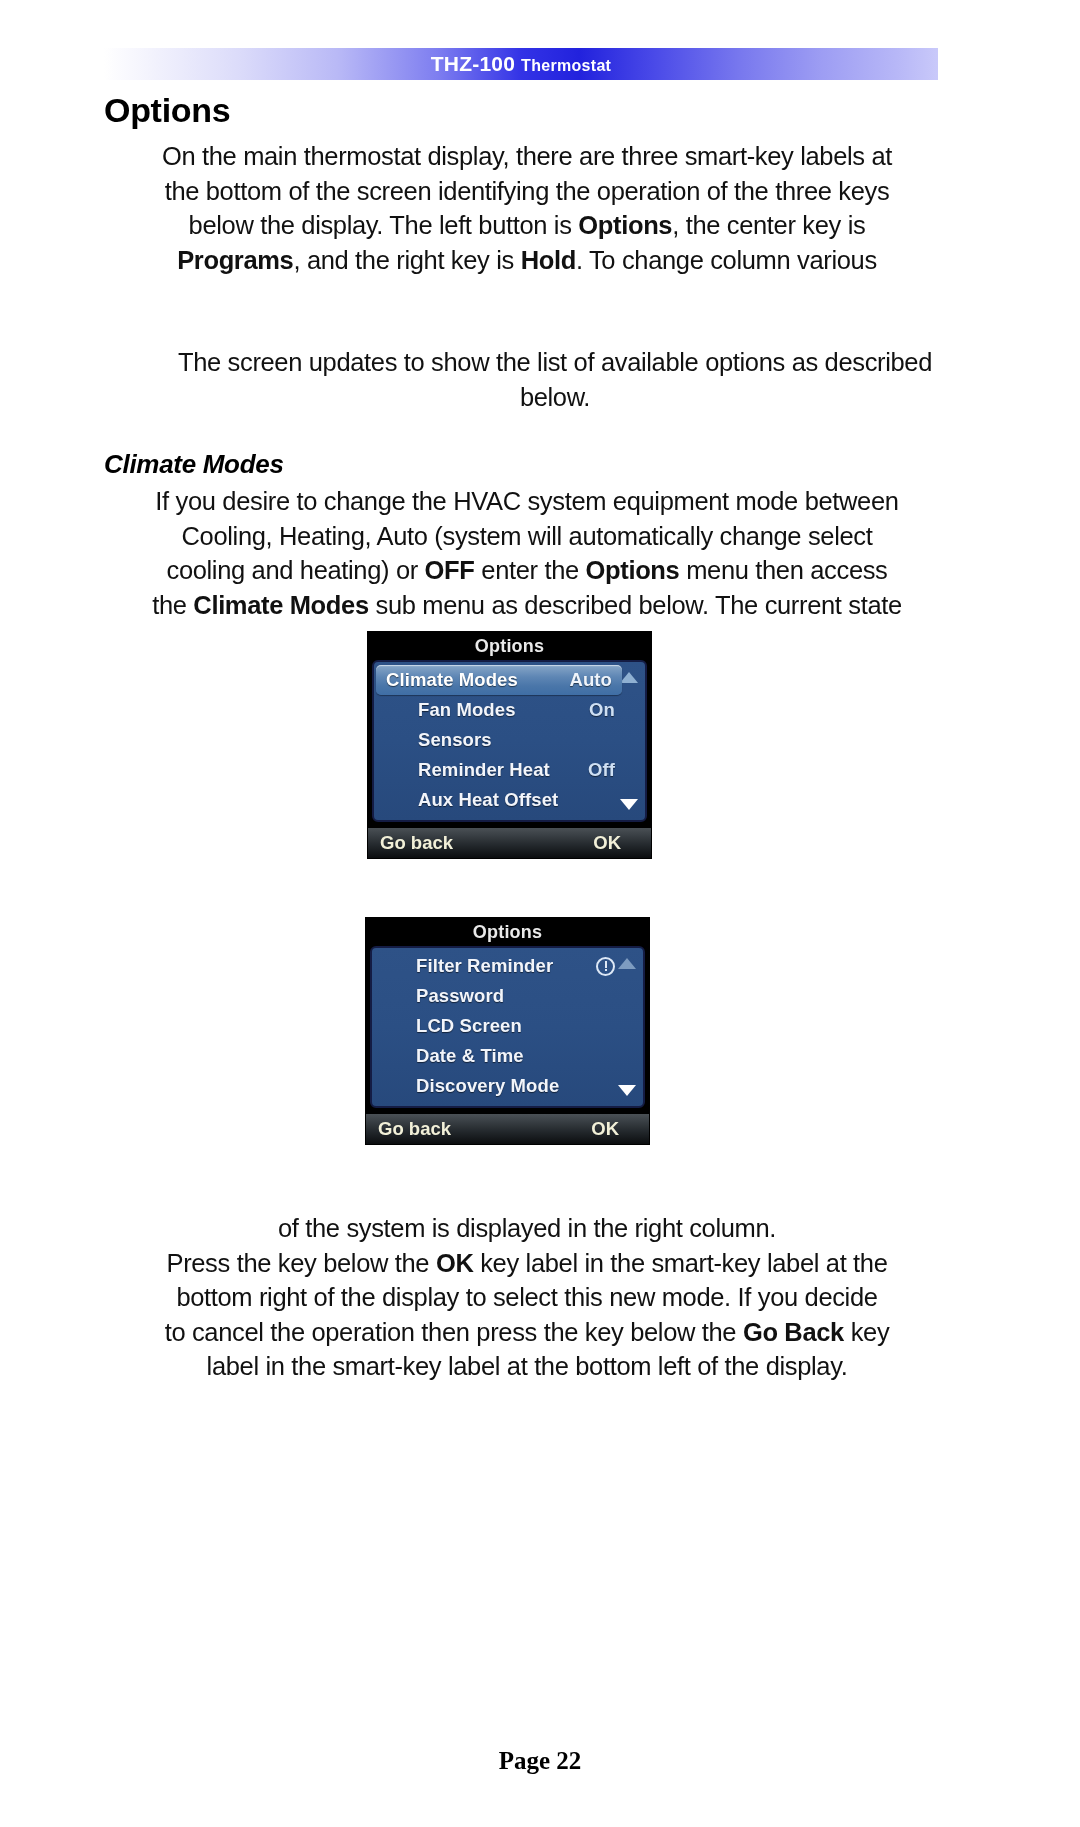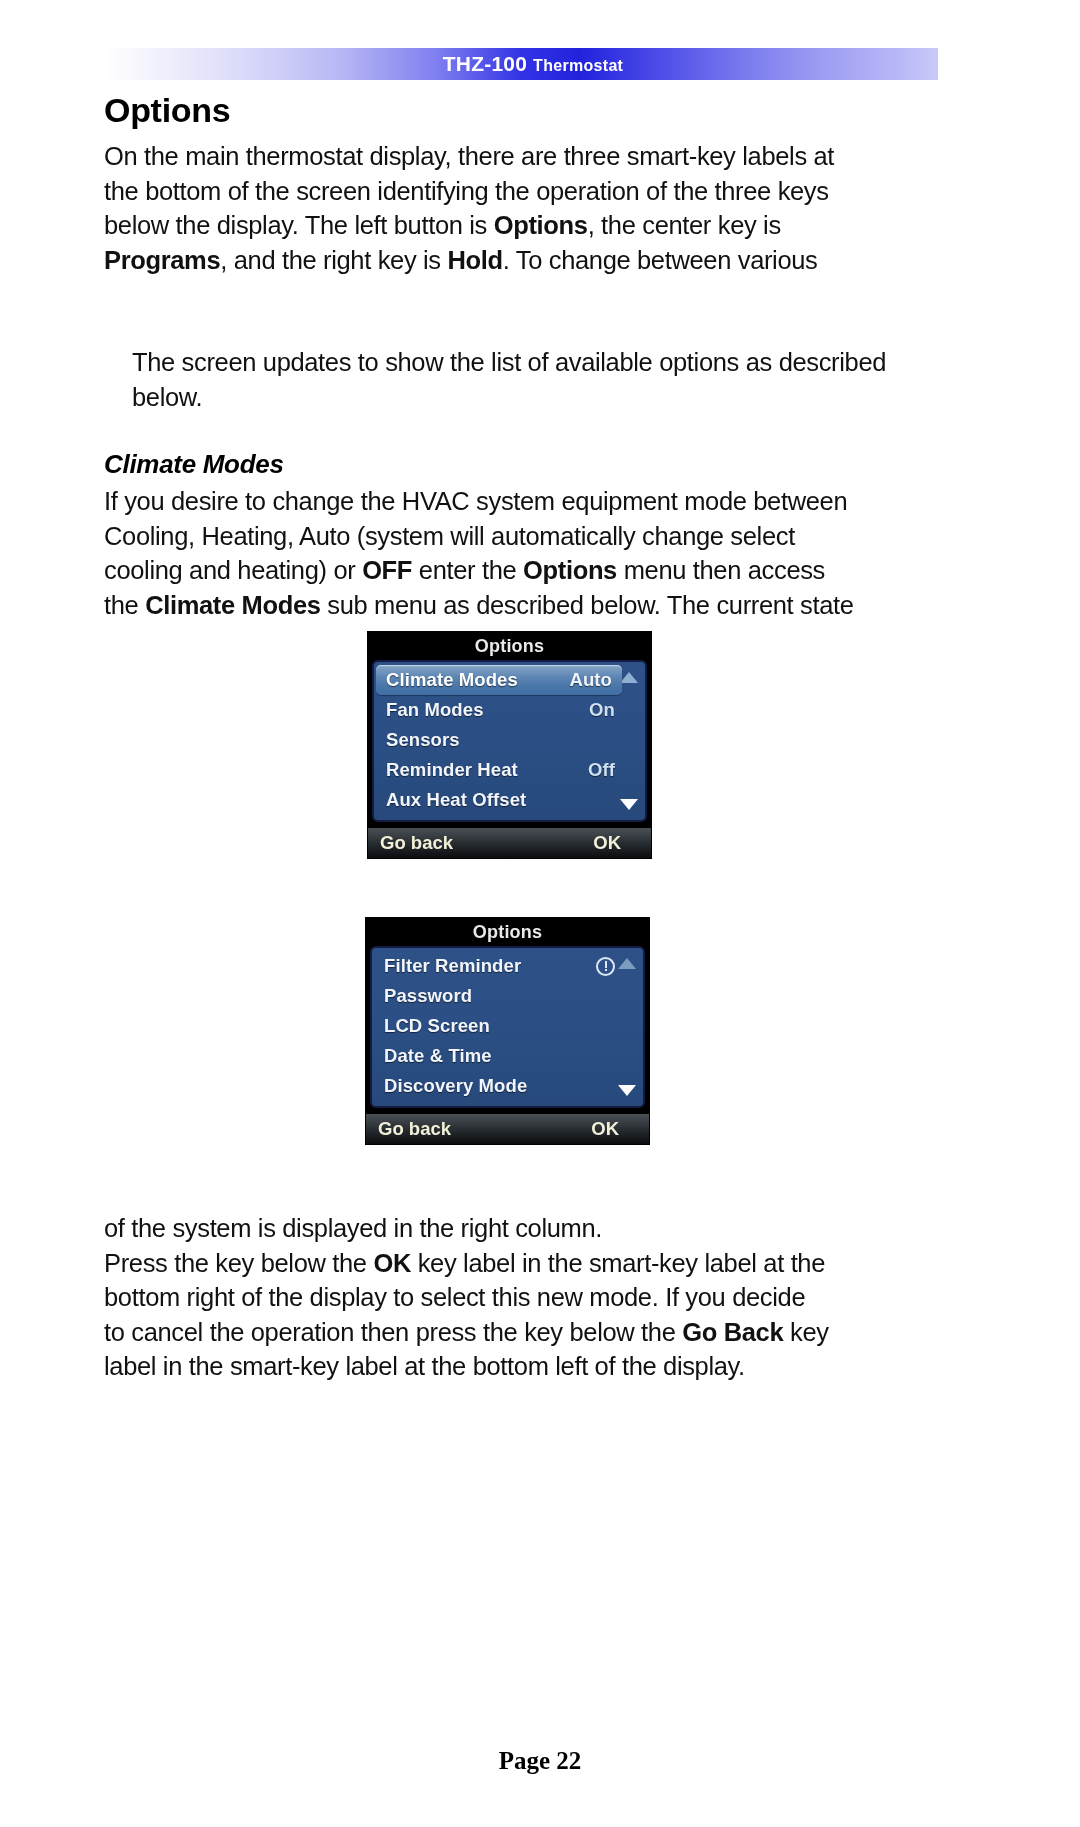--- a/index.html
+++ b/index.html
@@ -39,21 +39,21 @@
         #3333e6 50%,
         #2222dd 57%,
         #4a4ae8 66%,
         #7777ee 76%,
         #9d9df3 86%,
         #b7b7f7 95%,
         #c9c9fa 100%);
   }
   .header-title {
     position: absolute;
-    left: 12px;
+    left: 0;
     top: 0;
     width: 100%;
     height: 17px;
     line-height: 32px;
     text-align: center;
     color: #ffffff;
     font-family: "Liberation Sans", sans-serif;
     font-weight: bold;
     font-size: 21px;
     letter-spacing: 0.2px;
@@ -81,21 +81,21 @@
     color: #000;
   }
 
   p.body, .body {
     margin: 0;
     font-family: "Liberation Sans", sans-serif;
     font-size: 25.5px;
     line-height: 34.5px;
     letter-spacing: -0.35px;
     color: #111;
-    text-align: left;
+    text-align: center;
   }
   .body b { font-weight: bold; }
 
   h2.sub {
     margin: 0;
     font-family: "Liberation Sans", sans-serif;
     font-style: italic;
     font-weight: bold;
     font-size: 26px;
     line-height: 32px;
@@ -137,20 +137,21 @@
     line-height: 30px;
     padding: 0 8px 0 12px;
     color: #f2f5fb;
     font-size: 18.5px;
     font-weight: bold;
     letter-spacing: 0.1px;
     display: flex;
     align-items: center;
     box-sizing: border-box;
     text-shadow: 0 1px 1px rgba(0,0,0,0.55);
+    margin-left: 32px;
   }
   .lcd-row .rl { flex: 1 1 auto; white-space: nowrap; }
   .lcd-row .rv {
     flex: 0 0 auto;
     color: #cfe0f4;
     padding-right: 22px;
     white-space: nowrap;
   }
   .lcd-row.selected {
     background: linear-gradient(to bottom, #9db8d4 0%, #7fa0c4 8%, #5e86b4 40%, #4a76a9 70%, #3f6ea5 100%);
@@ -250,21 +251,21 @@
   </div>
 
   <div class="col" style="top:90px;">
     <h1 class="doc-title">Options</h1>
   </div>
 
   <div class="col" style="top:139px;">
     <div class="body">On the main thermostat display, there are three smart-key labels at</div>
     <div class="body">the bottom of the screen identifying the operation of the three keys</div>
     <div class="body"><span>below the display.  The left button is </span><b>Options</b><span>, the center key is</span></div>
-    <div class="body"><b>Programs</b><span>, and the right key is </span><b>Hold</b><span>.  To change between various</span></div>
+    <div class="body"><b>Programs</b><span>, and the right key is </span><b>Hold</b><span>.  To change column various</span></div>
   </div>
 
   <div class="col" style="top:345px;margin-left:28px;">
     <div class="body">The screen updates to show the list of available options as described</div>
     <div class="body">below.</div>
   </div>
 
   <div class="col" style="top:448px;">
     <h2 class="sub">Climate Modes</h2>
   </div>

